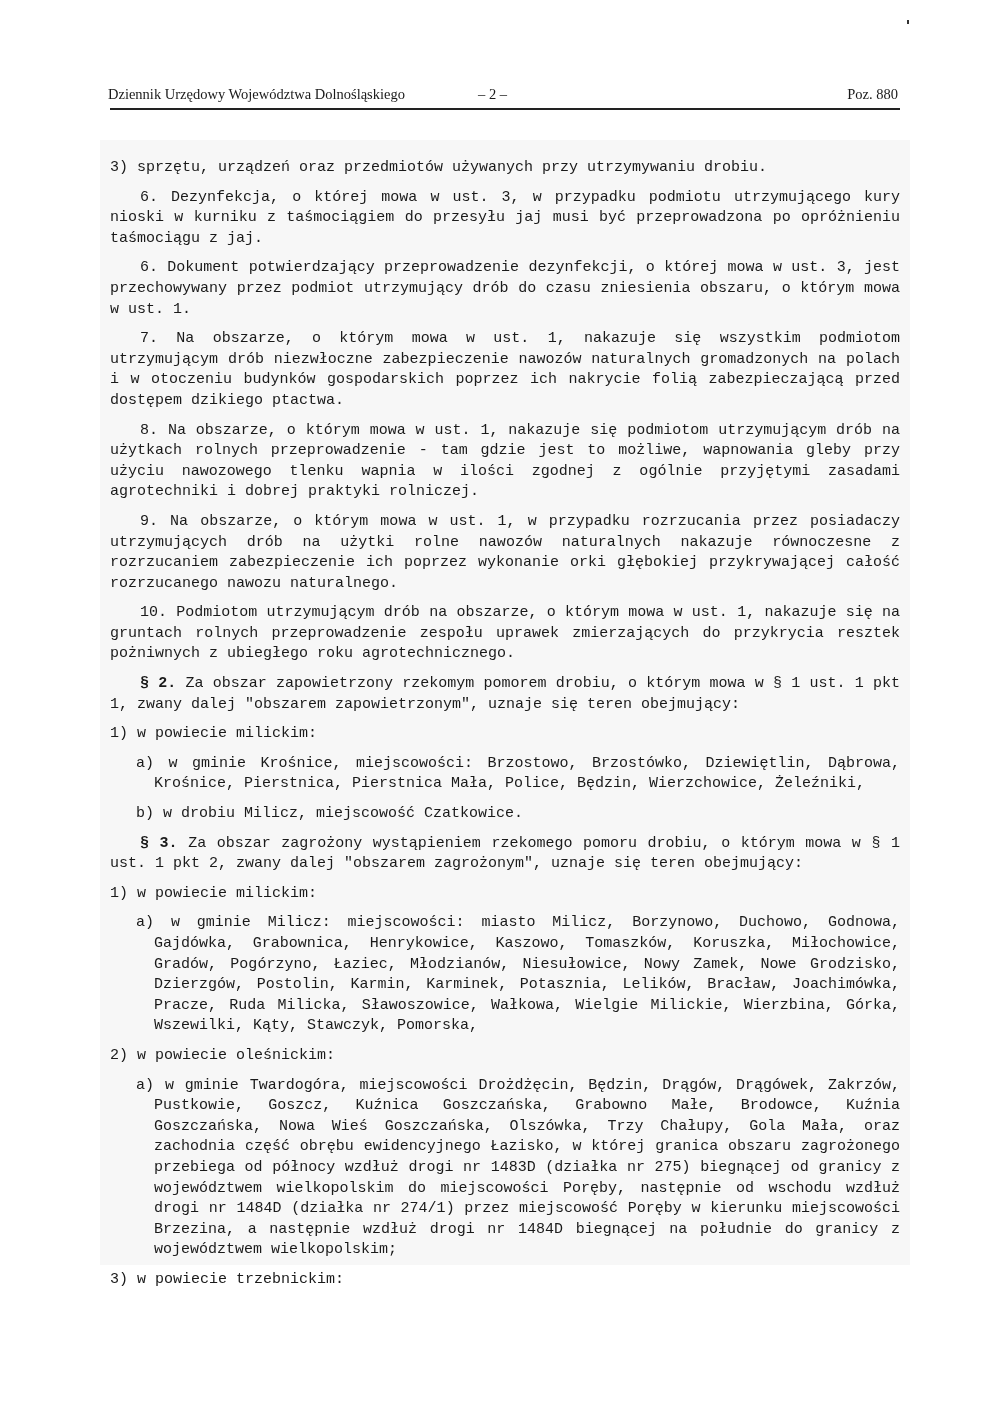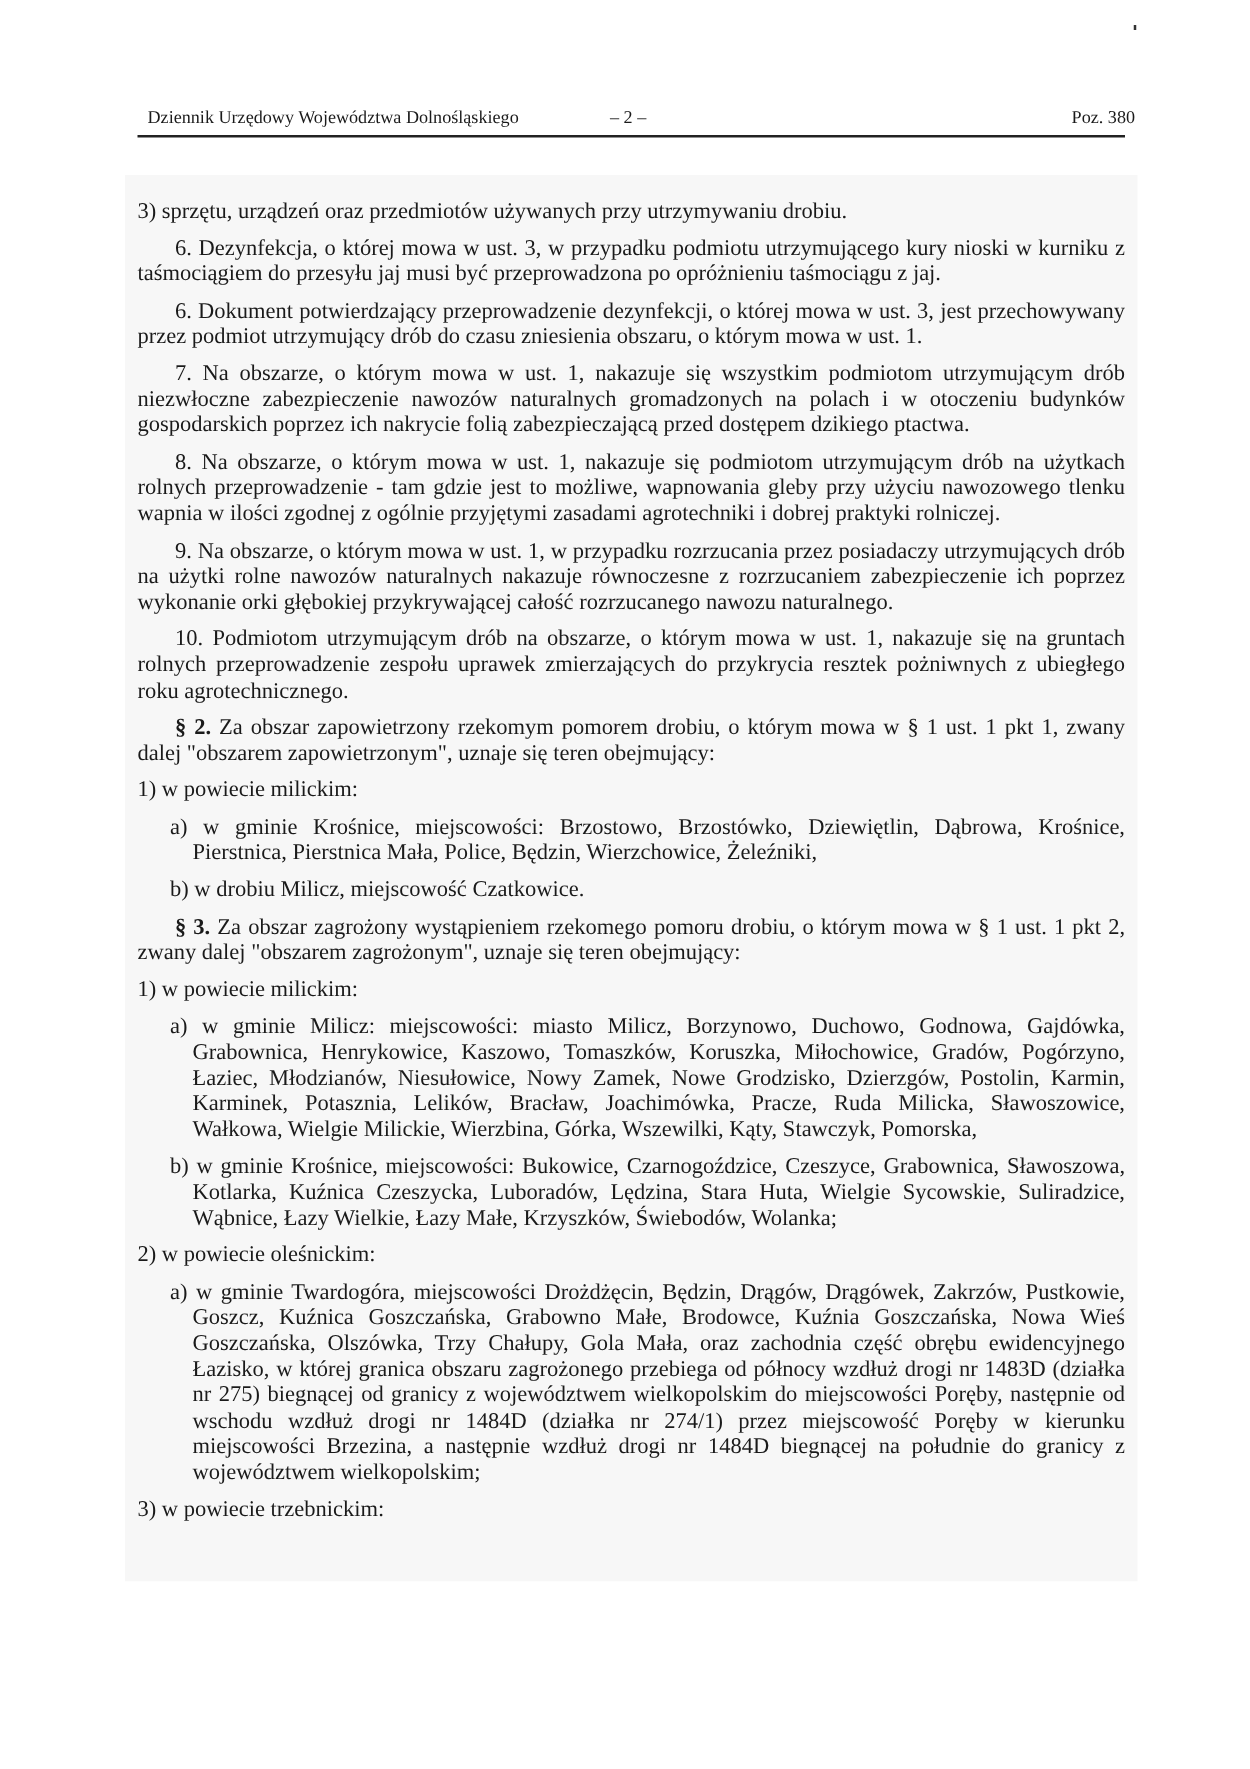--- a/index.html
+++ b/index.html
@@ -1,58 +1,57 @@
 <!DOCTYPE html>
 <html><head>
 <meta charset="utf-8">
 <style>
   html, body { margin: 0; padding: 0; background: #ffffff; }
   body { width: 1000px; height: 1415px; position: relative; overflow: hidden;
          font-family: "Liberation Serif", serif; color: #1a1a1a; }
   .page-bg { position: absolute; left: 100px; top: 140px; width: 810px; height: 1125px; background: #f7f7f7; }
-  .header { position: absolute; left: 118px; top: 86px; width: 790px; height: 20px; font-size: 14.5px; }
+  .header { position: absolute; left: 108px; top: 86px; width: 790px; height: 20px; font-size: 14.5px; }
   .header .left { position: absolute; left: 0; top: 0; }
   .header .center { position: absolute; left: 370px; top: 0; }
   .header .right { position: absolute; right: 0; top: 0; }
   .rule { position: absolute; left: 110px; top: 108px; width: 790px; height: 2px; background: #222; }
   .speck { position: absolute; left: 907px; top: 20px; width: 2px; height: 4px; background: #333; }
-  .content { position: absolute; left: 110px; top: 158px; width: 790px; font-size: 18px; line-height: 20.6px; text-align: justify; }
+  .content { position: absolute; left: 110px; top: 158px; width: 790px; font-size: 15px; line-height: 20.6px; text-align: justify; font-family: Liberation Mono, monospace; }
   .p { margin: 0 0 9px 0; }
   .p.indent { text-indent: 30px; }
   .item1 { margin: 0 0 9px 0; }
   .item2 { margin: 0 0 9px 26px; padding-left: 18px; text-indent: -18px; }
   .bold { font-weight: bold; }
 </style>
 </head>
 <body>
 
 <div class="page-bg"></div>
 <div class="speck"></div>
 
 <div class="header">
   <span class="left">Dziennik Urzędowy Województwa Dolnośląskiego</span>
   <span class="center">– 2 –</span>
-  <span class="right">Poz. 380</span>
+  <span class="right">Poz. 880</span>
 </div>
 <div class="rule"></div>
 
 <div class="content">
   <p class="p">3) sprzętu, urządzeń oraz przedmiotów używanych przy utrzymywaniu drobiu.</p>
   <p class="p indent">6. Dezynfekcja, o której mowa w ust. 3, w przypadku podmiotu utrzymującego kury nioski w kurniku z taśmociągiem do przesyłu jaj musi być przeprowadzona po opróżnieniu taśmociągu z jaj.</p>
   <p class="p indent">6. Dokument potwierdzający przeprowadzenie dezynfekcji, o której mowa w ust. 3, jest przechowywany przez podmiot utrzymujący drób do czasu zniesienia obszaru, o którym mowa w ust. 1.</p>
   <p class="p indent">7. Na obszarze, o którym mowa w ust. 1, nakazuje się wszystkim podmiotom utrzymującym drób niezwłoczne zabezpieczenie nawozów naturalnych gromadzonych na polach i w otoczeniu budynków gospodarskich poprzez ich nakrycie folią zabezpieczającą przed dostępem dzikiego ptactwa.</p>
   <p class="p indent">8. Na obszarze, o którym mowa w ust. 1, nakazuje się podmiotom utrzymującym drób na użytkach rolnych przeprowadzenie - tam gdzie jest to możliwe, wapnowania gleby przy użyciu nawozowego tlenku wapnia w ilości zgodnej z ogólnie przyjętymi zasadami agrotechniki i dobrej praktyki rolniczej.</p>
   <p class="p indent">9. Na obszarze, o którym mowa w ust. 1, w przypadku rozrzucania przez posiadaczy utrzymujących drób na użytki rolne nawozów naturalnych nakazuje równoczesne z rozrzucaniem zabezpieczenie ich poprzez wykonanie orki głębokiej przykrywającej całość rozrzucanego nawozu naturalnego.</p>
   <p class="p indent">10. Podmiotom utrzymującym drób na obszarze, o którym mowa w ust. 1, nakazuje się na gruntach rolnych przeprowadzenie zespołu uprawek zmierzających do przykrycia resztek pożniwnych z ubiegłego roku agrotechnicznego.</p>
 
   <p class="p indent"><span class="bold">§ 2.</span><span> Za obszar zapowietrzony rzekomym pomorem drobiu, o którym mowa w § 1 ust. 1 pkt 1, zwany dalej "obszarem zapowietrzonym", uznaje się teren obejmujący:</span></p>
   <p class="item1">1) w powiecie milickim:</p>
   <p class="item2">a) w gminie Krośnice, miejscowości: Brzostowo, Brzostówko, Dziewiętlin, Dąbrowa, Krośnice, Pierstnica, Pierstnica Mała, Police, Będzin, Wierzchowice, Żeleźniki,</p>
   <p class="item2">b) w drobiu Milicz, miejscowość Czatkowice.</p>
 
   <p class="p indent"><span class="bold">§ 3.</span><span> Za obszar zagrożony wystąpieniem rzekomego pomoru drobiu, o którym mowa w § 1 ust. 1 pkt 2, zwany dalej "obszarem zagrożonym", uznaje się teren obejmujący:</span></p>
   <p class="item1">1) w powiecie milickim:</p>
   <p class="item2">a) w gminie Milicz: miejscowości: miasto Milicz, Borzynowo, Duchowo, Godnowa, Gajdówka, Grabownica, Henrykowice, Kaszowo, Tomaszków, Koruszka, Miłochowice, Gradów, Pogórzyno, Łaziec, Młodzianów, Niesułowice, Nowy Zamek, Nowe Grodzisko, Dzierzgów, Postolin, Karmin, Karminek, Potasznia, Lelików, Bracław, Joachimówka, Pracze, Ruda Milicka, Sławoszowice, Wałkowa, Wielgie Milickie, Wierzbina, Górka, Wszewilki, Kąty, Stawczyk, Pomorska,</p>
-  <p class="item2">b) w gminie Krośnice, miejscowości: Bukowice, Czarnogoździce, Czeszyce, Grabownica, Sławoszowa, Kotlarka, Kuźnica Czeszycka, Luboradów, Lędzina, Stara Huta, Wielgie Sycowskie, Suliradzice, Wąbnice, Łazy Wielkie, Łazy Małe, Krzyszków, Świebodów, Wolanka;</p>
   <p class="item1">2) w powiecie oleśnickim:</p>
   <p class="item2">a) w gminie Twardogóra, miejscowości Drożdżęcin, Będzin, Drągów, Drągówek, Zakrzów, Pustkowie, Goszcz, Kuźnica Goszczańska, Grabowno Małe, Brodowce, Kuźnia Goszczańska, Nowa Wieś Goszczańska, Olszówka, Trzy Chałupy, Gola Mała, oraz zachodnia część obrębu ewidencyjnego Łazisko, w której granica obszaru zagrożonego przebiega od północy wzdłuż drogi nr 1483D (działka nr 275) biegnącej od granicy z województwem wielkopolskim do miejscowości Poręby, następnie od wschodu wzdłuż drogi nr 1484D (działka nr 274/1) przez miejscowość Poręby w kierunku miejscowości Brzezina, a następnie wzdłuż drogi nr 1484D biegnącej na południe do granicy z województwem wielkopolskim;</p>
   <p class="item1">3) w powiecie trzebnickim:</p>
 </div>
 
 </body></html>

